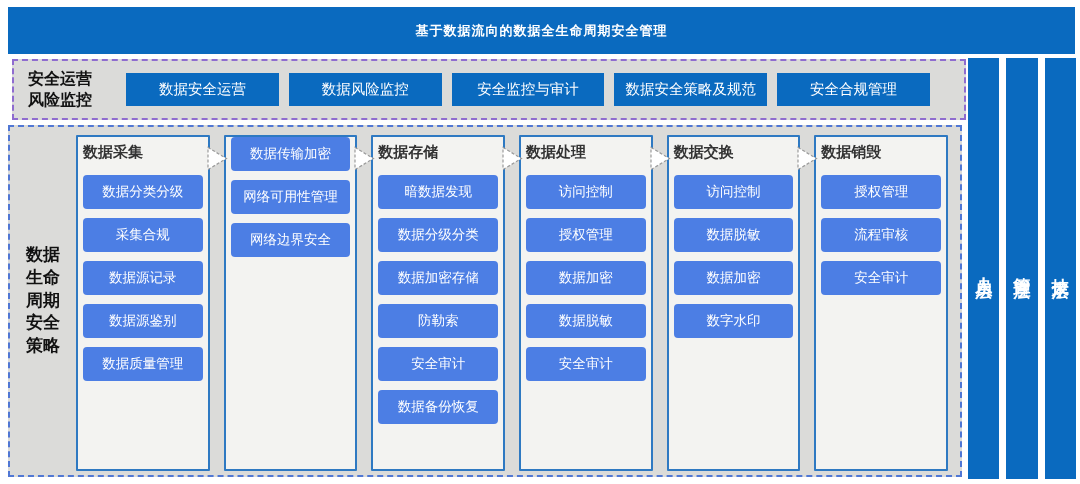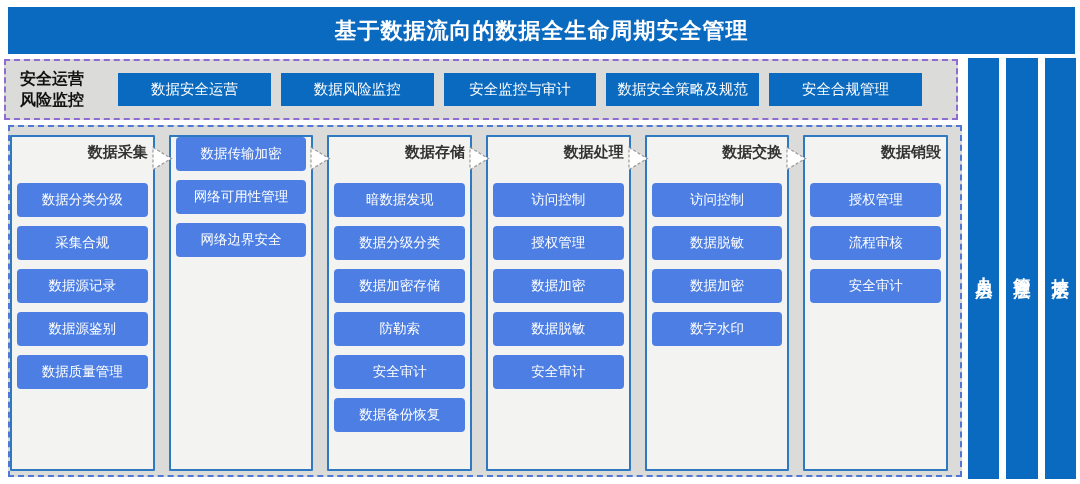--- a/index.html
+++ b/index.html
@@ -12,41 +12,41 @@
     --col-bg:#F3F3F1;
     --header-text:#333333;
   }
   *{margin:0;padding:0;box-sizing:border-box;}
   body{background:#ffffff;font-family:"Liberation Sans","DejaVu Sans",sans-serif;}
   .page{position:relative;width:1080px;height:484px;background:#ffffff;overflow:hidden;}
 
   
   .banner{position:absolute;left:8px;top:7px;width:1067px;height:47px;
     background:var(--banner-blue);display:flex;align-items:center;justify-content:center;}
-  .banner span{color:#ffffff;font-size:22px;font-weight:bold;letter-spacing:1px;}
+  .banner span{color:#ffffff;font-size:13px;font-weight:bold;letter-spacing:1px;}
 
   
-  .ops-box{position:absolute;left:4px;top:59px;width:954px;height:61px;
+  .ops-box{position:absolute;left:12px;top:59px;width:954px;height:61px;
     background:var(--box-bg);border:2px dashed var(--ops-border);
     display:flex;align-items:center;}
   .ops-label{margin-left:14px;width:92px;font-size:16px;font-weight:bold;
     color:#111111;line-height:1.3;}
   .ops-buttons{flex:1;display:flex;gap:10px;margin:0 34px 0 6px;border-radius:9px;}
   .ops-btn{flex:1;height:33px;background:var(--banner-blue);color:#ffffff;
     font-size:14.5px;display:flex;align-items:center;justify-content:center;cursor:pointer;}
 
   
   .main-box{position:absolute;left:8px;top:125px;width:954px;height:352px;
     background:var(--box-bg);border:2px dashed var(--main-border);display:flex;}
   .lifecycle-label{width:66px;display:flex;flex-direction:column;justify-content:center;
     align-items:center;font-size:17px;font-weight:bold;color:#111111;line-height:1.35;}
   .columns{flex:1;display:flex;padding:8px 12px 4px 0;align-items:stretch;}
   .column{flex:1;background:var(--col-bg);border:2px solid var(--col-border);
     padding:0 5px;display:flex;flex-direction:column;border-radius:1px;}
-  .col-header{height:30px;line-height:30px;margin-bottom:16px;text-align:right;
+  .col-header{height:30px;line-height:30px;margin-bottom:8px;text-align:left;
     font-weight:bold;font-size:15px;color:var(--header-text);}
   .item{height:34px;margin-bottom:9px;background:var(--item-blue);color:#ffffff;
     font-size:13.5px;display:flex;align-items:center;justify-content:center;
     border-radius:4px;cursor:pointer;}
   .arrow{flex:0 0 24px;width:24px;margin:10px -5px 0;align-self:flex-start;
     z-index:2;display:flex;align-items:center;justify-content:center;}
 
   
   .layers{position:absolute;left:968px;top:58px;width:108px;height:421px;
     display:flex;gap:7px;}
@@ -72,20 +72,27 @@
     <div class="ops-buttons" id="ops-buttons">
         <div class="ops-btn">数据安全运营</div>
         <div class="ops-btn">数据风险监控</div>
         <div class="ops-btn">安全监控与审计</div>
         <div class="ops-btn">数据安全策略及规范</div>
         <div class="ops-btn">安全合规管理</div>
       </div>
   </div>
 
   <div class="main-box">
+    <div class="lifecycle-label" id="lifecycle-label">
+        <div>数据</div>
+        <div>生命</div>
+        <div>周期</div>
+        <div>安全</div>
+        <div>策略</div>
+      </div>
     <div class="columns" id="columns">
         <div class="column">
           <div class="col-header">数据采集</div>
           <div class="item">数据分类分级</div>
           <div class="item">采集合规</div>
           <div class="item">数据源记录</div>
           <div class="item">数据源鉴别</div>
           <div class="item">数据质量管理</div>
         </div>
         <div class="arrow">

